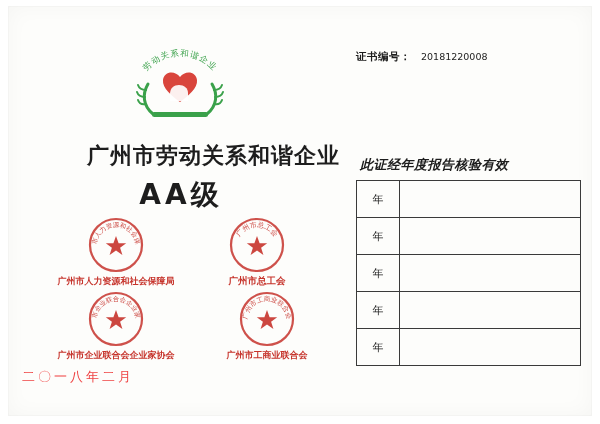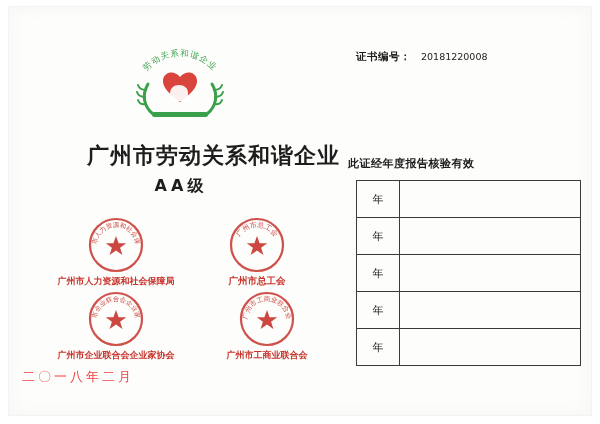--- a/index.html
+++ b/index.html
@@ -70,21 +70,21 @@
     color: #1d1d1d;
     letter-spacing: 1px;
     line-height: 1.25;
   }
   #doc-grade {
     position: absolute;
     left: 0;
     top: 156px;
     width: 318px;
     text-align: center;
-    font-size: 16px;
+    font-size: 28px;
     font-weight: 700;
     color: #1d1d1d;
     letter-spacing: 4px;
   }
 
   
   #seals {
     position: absolute;
     left: 0;
     top: 196px;
@@ -150,27 +150,28 @@
     font-weight: 400;
     color: #222;
   }
   #cert-no-row { left: 8px; top: 30px; }
   #cert-no-row .field-value { margin-left: 10px; font-size: 9.5px; }
   #holder-row { left: 8px; top: 76px; }
   #holder-row .field-value { margin-left: 26px; font-size: 9.5px; }
 
   #annual-note {
     position: absolute;
-    left: 0;
+    left: 12px;
     top: 136px;
-    font-size: 11px;
+    font-size: 13px;
     font-weight: 700;
     color: #1d1d1d;
     letter-spacing: 0.5px;
     white-space: nowrap;
+    font-style: italic;
   }
 
   
   #verify-table {
     position: absolute;
     left: 8px;
     top: 160px;
     width: 222px;
     border-collapse: collapse;
     table-layout: fixed;

